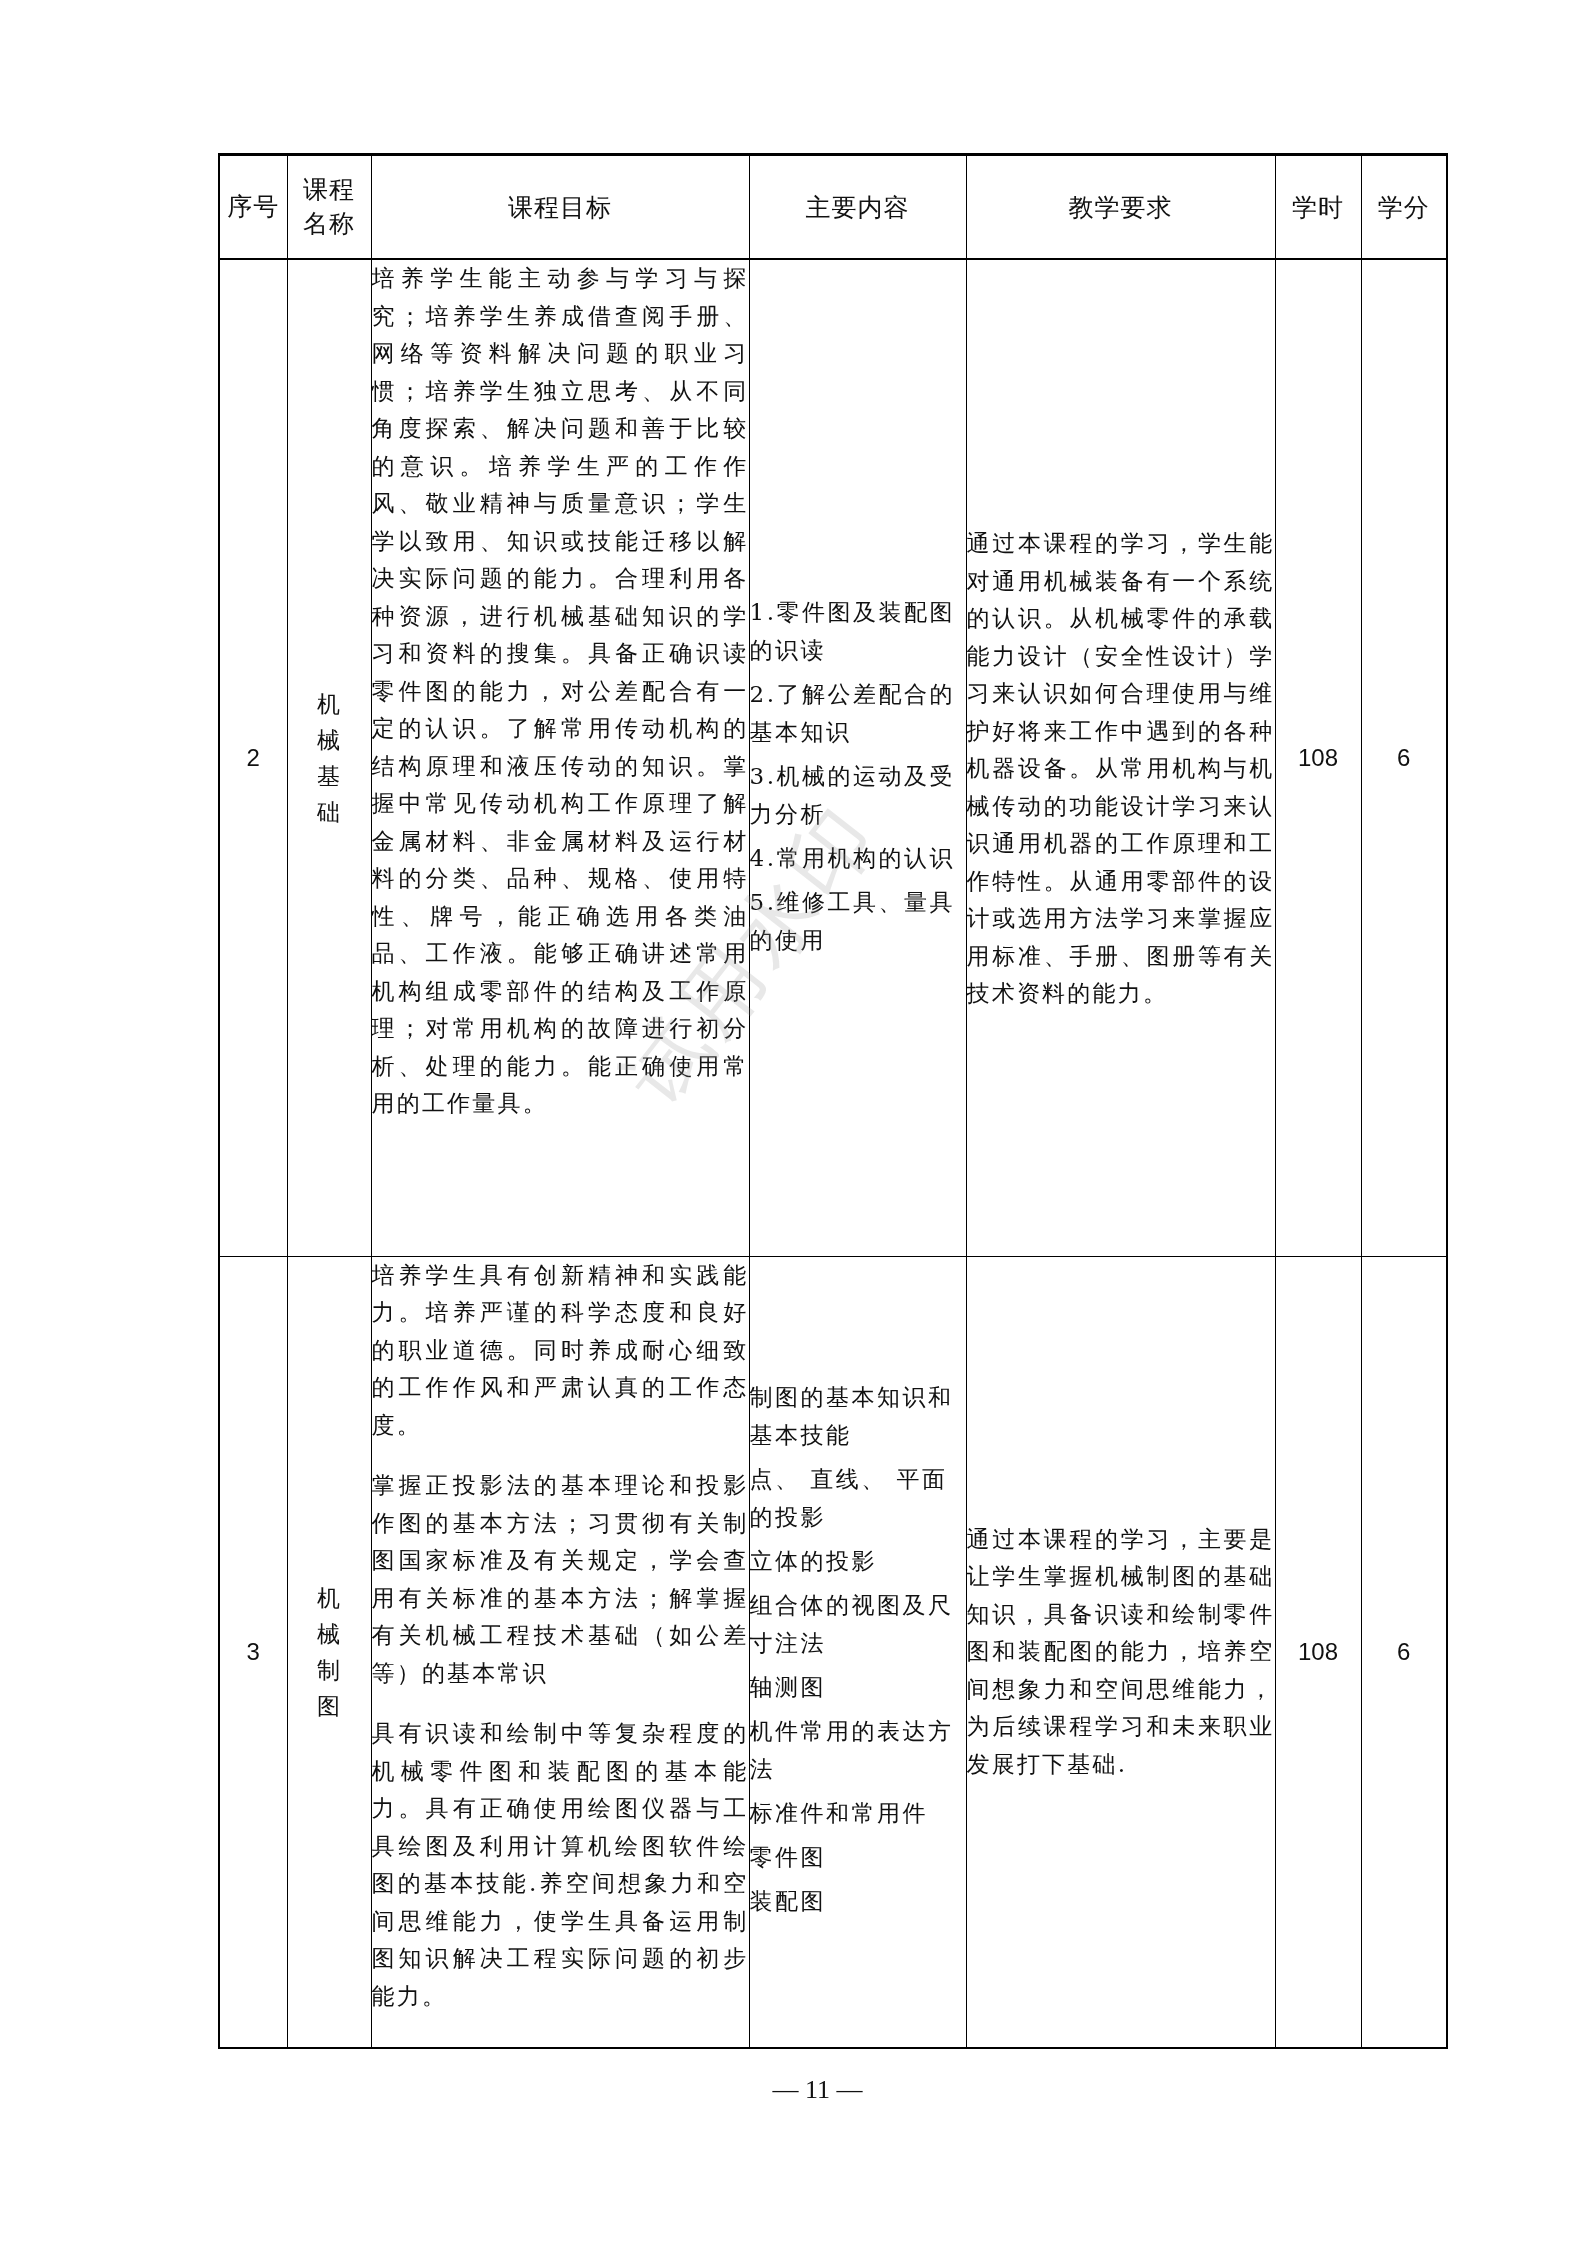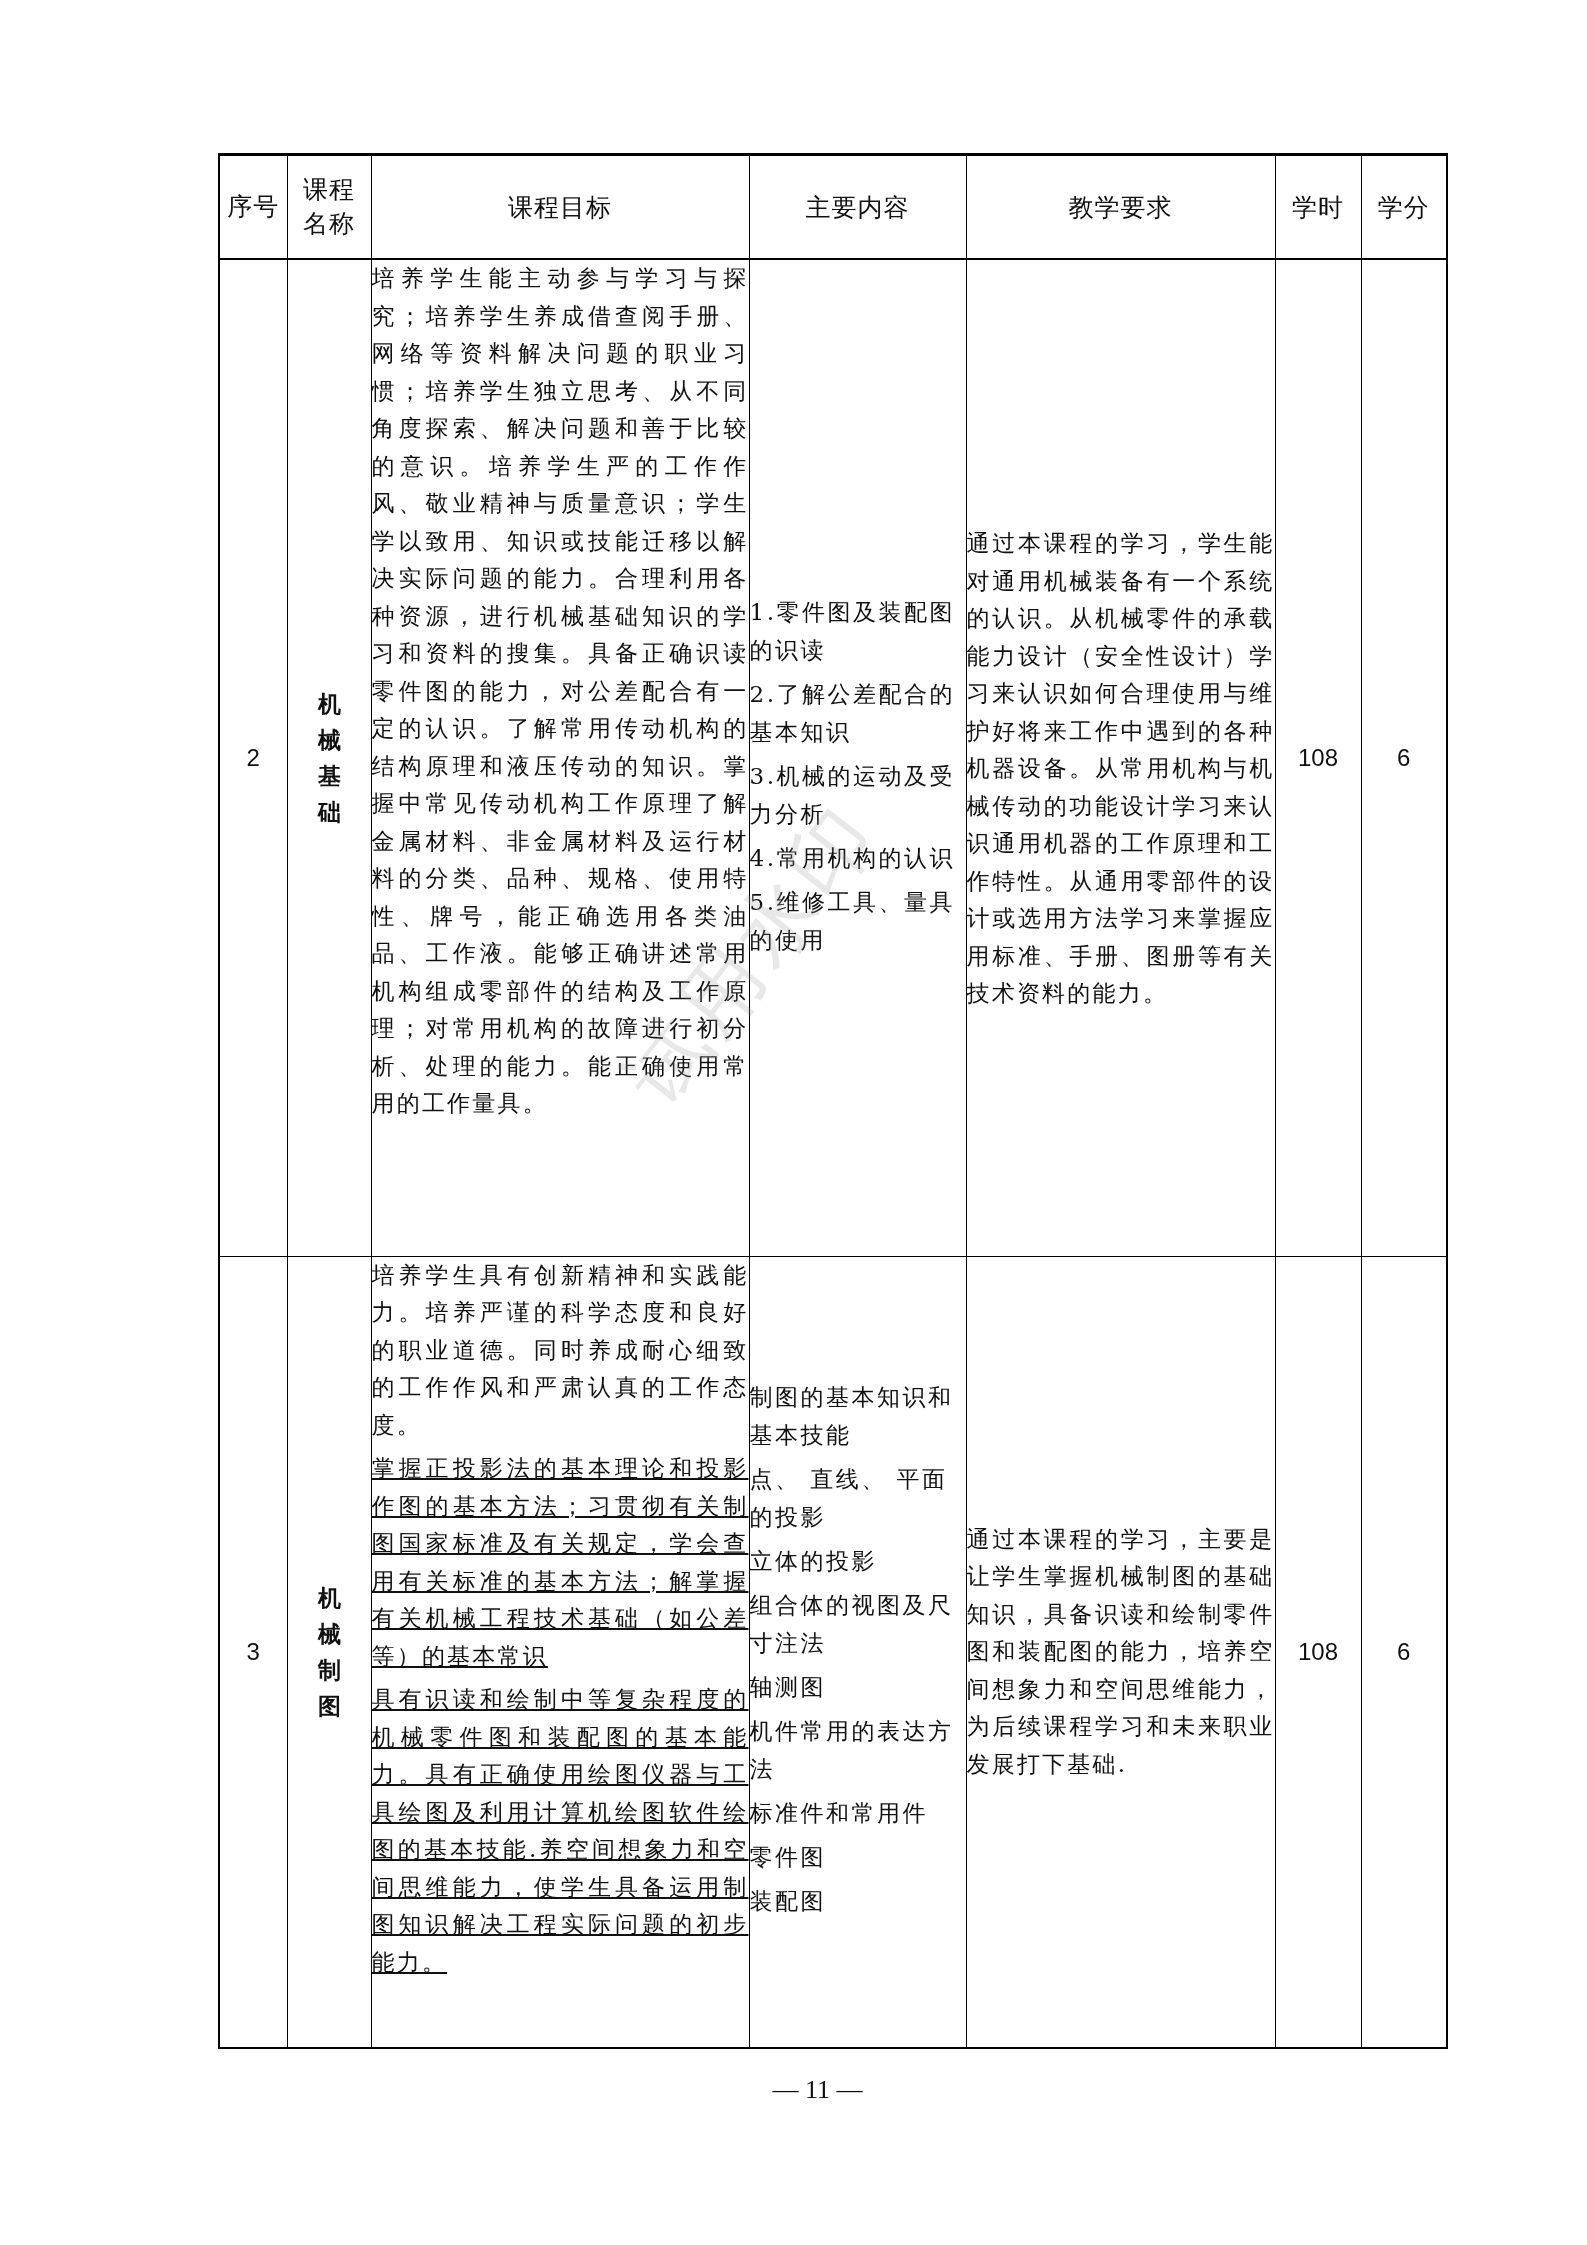--- a/index.html
+++ b/index.html
@@ -8,25 +8,25 @@
   table.curr { position:absolute; left:218px; top:153px; width:1228px;
                border-collapse:collapse; table-layout:fixed; }
   table.curr td, table.curr th { border:1.5px solid #000; padding:0; vertical-align:middle; }
   table.curr tr.head th { border-top:3px solid #000; border-bottom:2.5px solid #000; height:102px;
                font-weight:normal; font-size:25px; text-align:center; letter-spacing:1px; }
   table.curr tr:last-child td { border-bottom:2px solid #000; }
   table.curr td:first-child, table.curr th:first-child { border-left:2px solid #000; }
   table.curr td:last-child, table.curr th:last-child { border-right:2px solid #000; }
   .vhead { line-height:34px; }
   .num { text-align:center; font-family:"Liberation Sans",sans-serif; font-size:24px; }
-  .name { text-align:right; font-size:23px; line-height:36px;font-weight:bold; }
+  .name { text-align:left; font-size:23px; line-height:36px; }
   .txt { font-size:23px; line-height:37.5px; padding:6px 14px 6px 14px; text-align:justify;
          text-align-last:left; letter-spacing:2.2px; word-break:break-all; }
   .txt p { margin:0; }
-  .txt p + p { margin-top:6px;text-decoration:underline; }
+  .txt p + p { margin-top:23px; }
   .content { font-size:23px; line-height:38px; padding:0 12px; letter-spacing:2.5px; }
   .content p { margin:0 0 6px 0; }
   .watermark { position:absolute; left:600px; top:1060px; font-size:82px; color:rgba(150,150,150,0.22);
                transform:rotate(-52deg); transform-origin:left top; letter-spacing:6px;
                font-family:"DejaVu Sans",sans-serif; pointer-events:none; white-space:nowrap; }
   .footer { position:absolute; top:2075px; left:0; width:1587px; text-align:center;
             font-size:26px; font-family:"Liberation Serif",serif;margin-left:24px; }
 </style>
 </head>
 <body>

